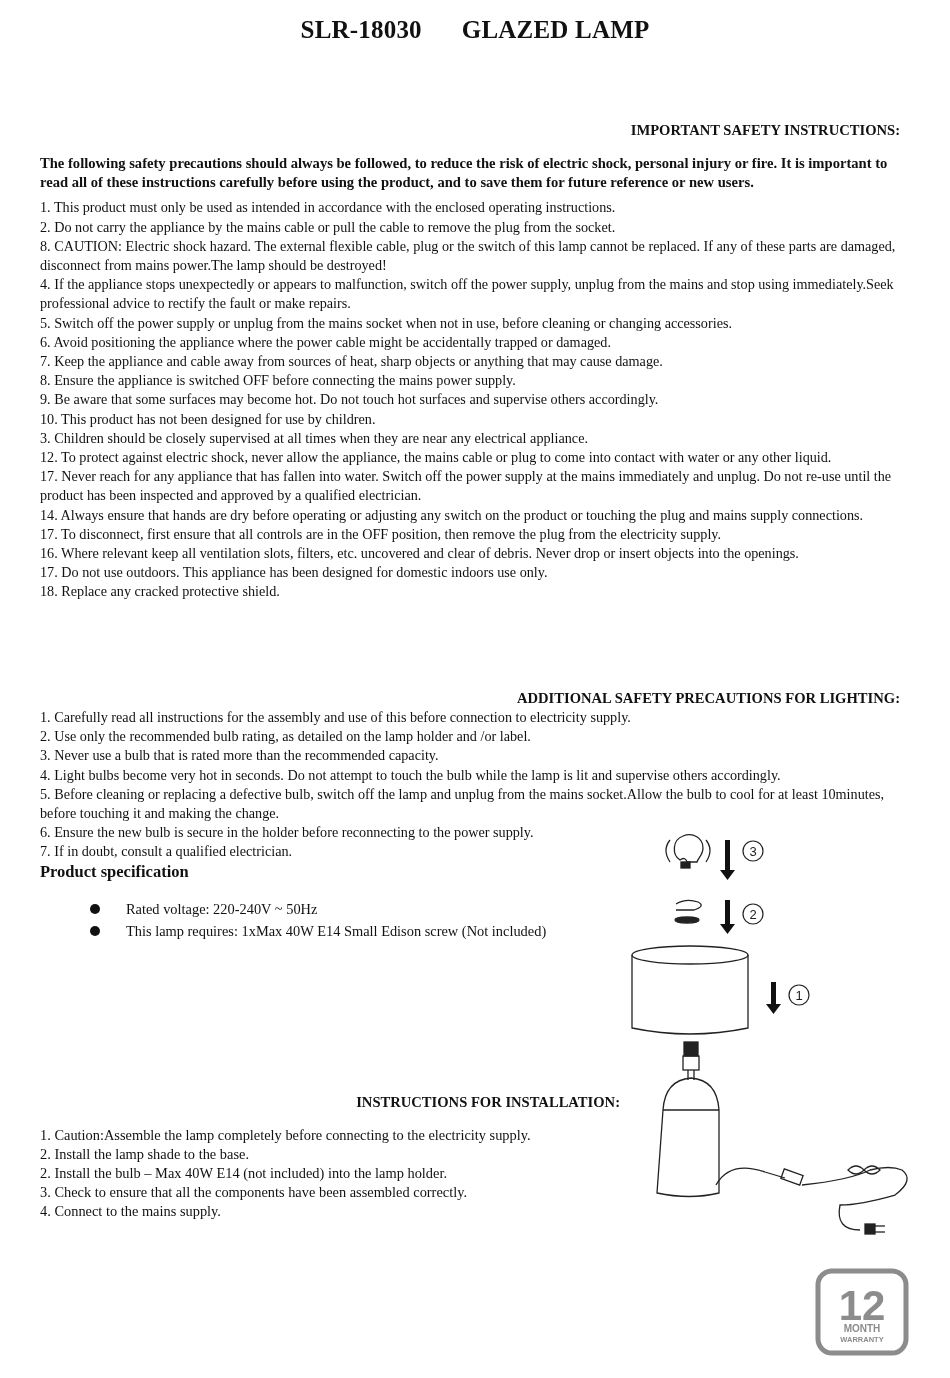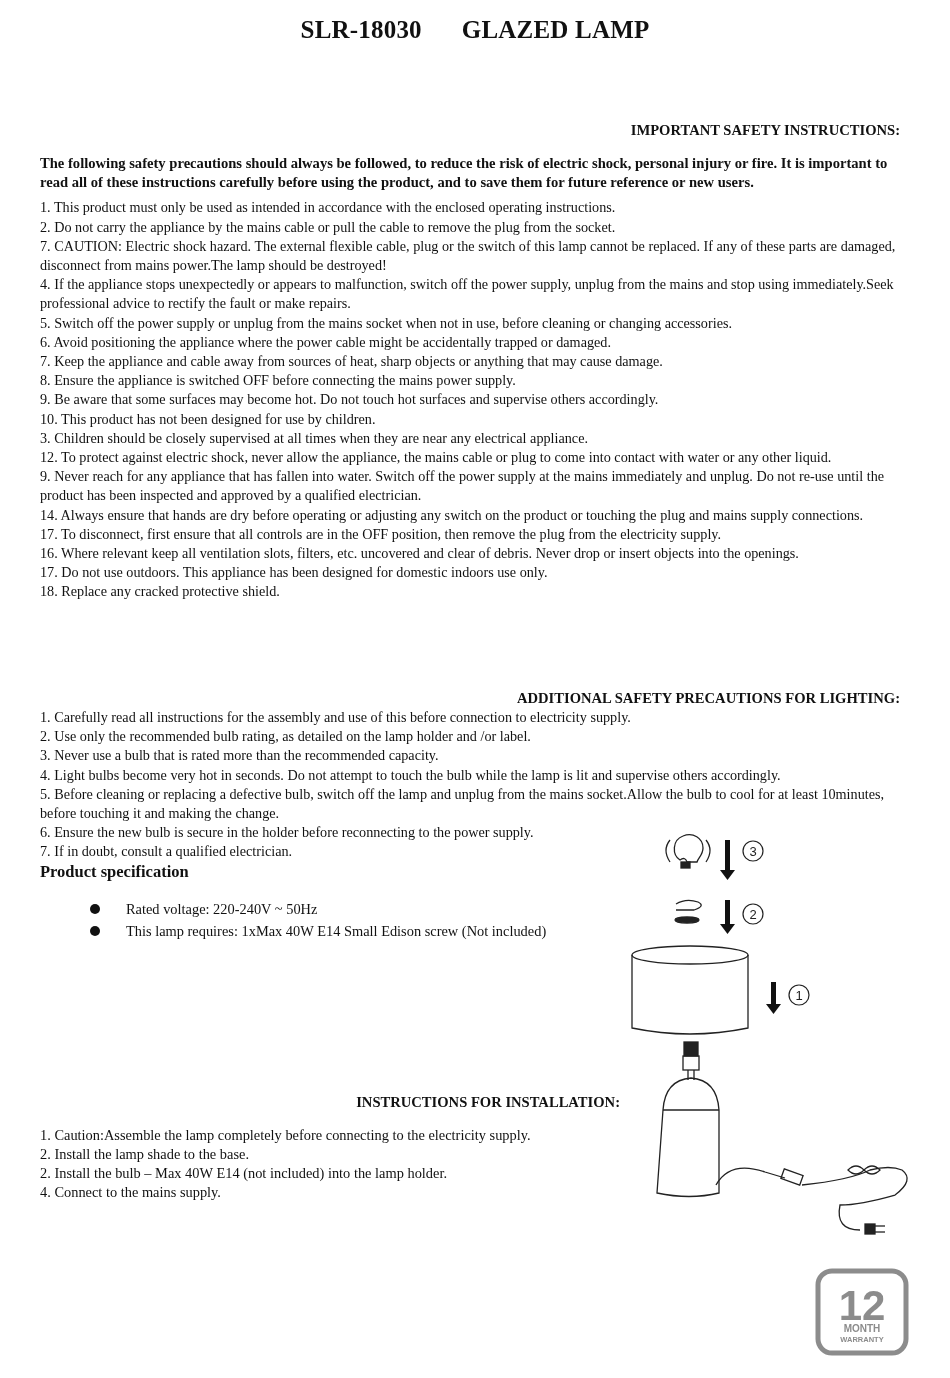--- a/index.html
+++ b/index.html
@@ -40,31 +40,31 @@
 <div class="title">
   <span>SLR-18030</span><span class="gap"></span><span>GLAZED LAMP</span>
 </div>
 
 <div class="block" id="sec1">
   <div class="h-bold">IMPORTANT SAFETY INSTRUCTIONS:</div>
   <div class="intro">The following safety precautions should always be followed, to reduce the risk of electric shock, personal injury or fire. It is important to read all of these instructions carefully before using the product, and to save them for future reference or new users.</div>
   <ul class="list">
     <li>1. This product must only be used as intended in accordance with the enclosed operating instructions.</li>
     <li>2. Do not carry the appliance by the mains cable or pull the cable to remove the plug from the socket.</li>
-    <li>7. CAUTION: Electric shock hazard. The external flexible cable, plug or the switch of this lamp cannot be replaced. If any of these parts are damaged, disconnect from mains power.The lamp should be destroyed!</li>
+    <li>8. CAUTION: Electric shock hazard. The external flexible cable, plug or the switch of this lamp cannot be replaced. If any of these parts are damaged, disconnect from mains power.The lamp should be destroyed!</li>
     <li>4. If the appliance stops unexpectedly or appears to malfunction, switch off the power supply, unplug from the mains and stop using immediately.Seek professional advice to rectify the fault or make repairs.</li>
     <li>5. Switch off the power supply or unplug from the mains socket when not in use, before cleaning or changing accessories.</li>
     <li>6. Avoid positioning the appliance where the power cable might be accidentally trapped or damaged.</li>
     <li>7. Keep the appliance and cable away from sources of heat, sharp objects or anything that may cause damage.</li>
     <li>8. Ensure the appliance is switched OFF before connecting the mains power supply.</li>
     <li>9. Be aware that some surfaces may become hot. Do not touch hot surfaces and supervise others accordingly.</li>
     <li>10. This product has not been designed for use by children.</li>
     <li>3. Children should be closely supervised at all times when they are near any electrical appliance.</li>
     <li>12. To protect against electric shock, never allow the appliance, the mains cable or plug to come into contact with water or any other liquid.</li>
-    <li>9. Never reach for any appliance that has fallen into water. Switch off the power supply at the mains immediately and unplug. Do not re-use until the product has been inspected and approved by a qualified electrician.</li>
+    <li>17. Never reach for any appliance that has fallen into water. Switch off the power supply at the mains immediately and unplug. Do not re-use until the product has been inspected and approved by a qualified electrician.</li>
     <li>14. Always ensure that hands are dry before operating or adjusting any switch on the product or touching the plug and mains supply connections.</li>
     <li>17. To disconnect, first ensure that all controls are in the OFF position, then remove the plug from the electricity supply.</li>
     <li>16. Where relevant keep all ventilation slots, filters, etc. uncovered and clear of debris. Never drop or insert objects into the openings.</li>
     <li>17. Do not use outdoors. This appliance has been designed for domestic indoors use only.</li>
     <li>18. Replace any cracked protective shield.</li>
   </ul>
 </div>
 
 <div class="block" id="sec2">
   <div class="h-bold">ADDITIONAL SAFETY PRECAUTIONS FOR LIGHTING:</div>
@@ -86,20 +86,21 @@
     <li><span class="dot"></span><span>This lamp requires: 1xMax 40W E14 Small Edison screw (Not included)</span></li>
   </ul>
 </div>
 
 <div class="block" id="sec4">
   <div class="h-bold">INSTRUCTIONS FOR INSTALLATION:</div>
   <ul class="list">
     <li>1. Caution:Assemble the lamp completely before connecting to the electricity supply.</li>
     <li>2. Install the lamp shade to the base.</li>
     <li>2. Install the bulb – Max 40W E14 (not included) into the lamp holder.</li>
+    <li>3. Check to ensure that all the components have been assembled correctly.</li>
     <li>4. Connect to the mains supply.</li>
   </ul>
 </div>
 
 <svg class="diagram" viewBox="0 0 310 420" xmlns="http://www.w3.org/2000/svg">
   <g fill="none" stroke="#222" stroke-width="1.3">
 
     <g>
       <path d="M60 40 c-8 -5 -8 -20 3 -24 c10 -4 20 2 20 12 c0 7 -5 10 -6 14 l-10 0 c-1 -3 -3 -5 -7 -2 z"></path>
       <rect x="61" y="42" width="9" height="6" fill="#222"></rect>

